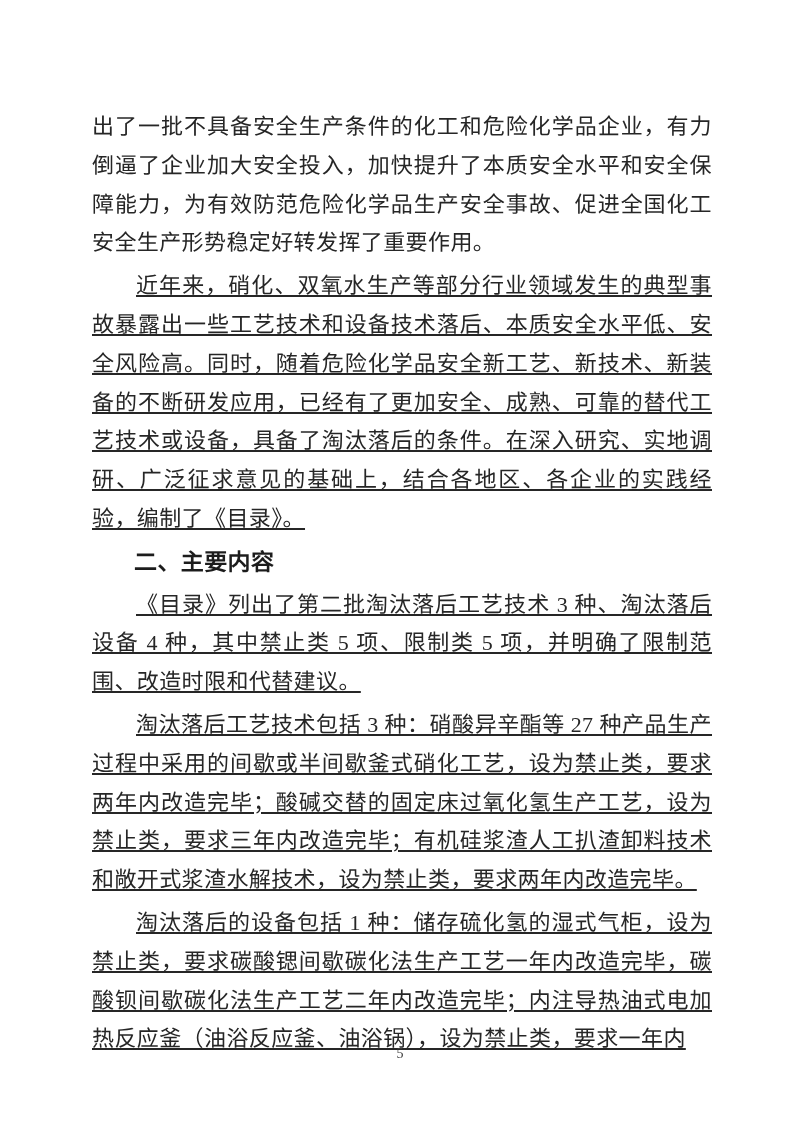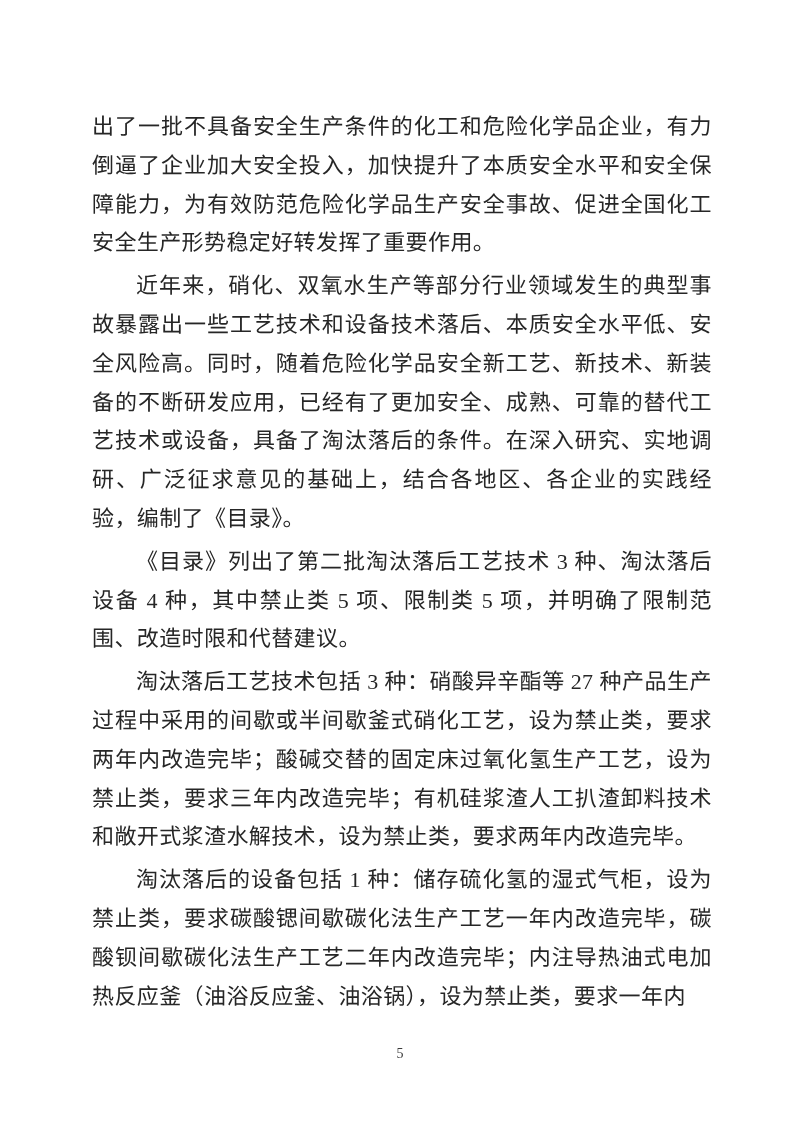--- a/index.html
+++ b/index.html
@@ -28,20 +28,21 @@
   .para {
     margin: 4px;
     font-size: 22px;
     line-height: 38.8px;
     letter-spacing: 0.4px;
     text-align: justify;
     font-weight: 400;
   }
   .para.indent {
     text-indent: 2em;
+    text-decoration: underline;
   }
   .heading {
     margin: 0;
     font-size: 23px;
     line-height: 38.8px;
     letter-spacing: 0.4px;
     text-indent: 2em;
     font-weight: 700;
     color: #1c1c1c;
     font-family: "Liberation Sans", "DejaVu Sans", sans-serif;
@@ -57,18 +58,19 @@
     font-family: "Liberation Serif", "DejaVu Serif", serif;
   }
 </style>
 </head>
 <body>
 
 <div class="page">
   <div class="text-block">
     <p class="para">出了一批不具备安全生产条件的化工和危险化学品企业，有力倒逼了企业加大安全投入，加快提升了本质安全水平和安全保障能力，为有效防范危险化学品生产安全事故、促进全国化工安全生产形势稳定好转发挥了重要作用。</p>
     <p class="para indent">近年来，硝化、双氧水生产等部分行业领域发生的典型事故暴露出一些工艺技术和设备技术落后、本质安全水平低、安全风险高。同时，随着危险化学品安全新工艺、新技术、新装备的不断研发应用，已经有了更加安全、成熟、可靠的替代工艺技术或设备，具备了淘汰落后的条件。在深入研究、实地调研、广泛征求意见的基础上，结合各地区、各企业的实践经验，编制了《目录》。</p>
+    <h2 class="heading">二、主要内容</h2>
     <p class="para indent">《目录》列出了第二批淘汰落后工艺技术 3 种、淘汰落后设备 4 种，其中禁止类 5 项、限制类 5 项，并明确了限制范围、改造时限和代替建议。</p>
     <p class="para indent">淘汰落后工艺技术包括 3 种：硝酸异辛酯等 27 种产品生产过程中采用的间歇或半间歇釜式硝化工艺，设为禁止类，要求两年内改造完毕；酸碱交替的固定床过氧化氢生产工艺，设为禁止类，要求三年内改造完毕；有机硅浆渣人工扒渣卸料技术和敞开式浆渣水解技术，设为禁止类，要求两年内改造完毕。</p>
     <p class="para indent">淘汰落后的设备包括 1 种：储存硫化氢的湿式气柜，设为禁止类，要求碳酸锶间歇碳化法生产工艺一年内改造完毕，碳酸钡间歇碳化法生产工艺二年内改造完毕；内注导热油式电加热反应釜（油浴反应釜、油浴锅），设为禁止类，要求一年内</p>
   </div>
   <div class="page-number">5</div>
 </div>
 
 </body></html>

